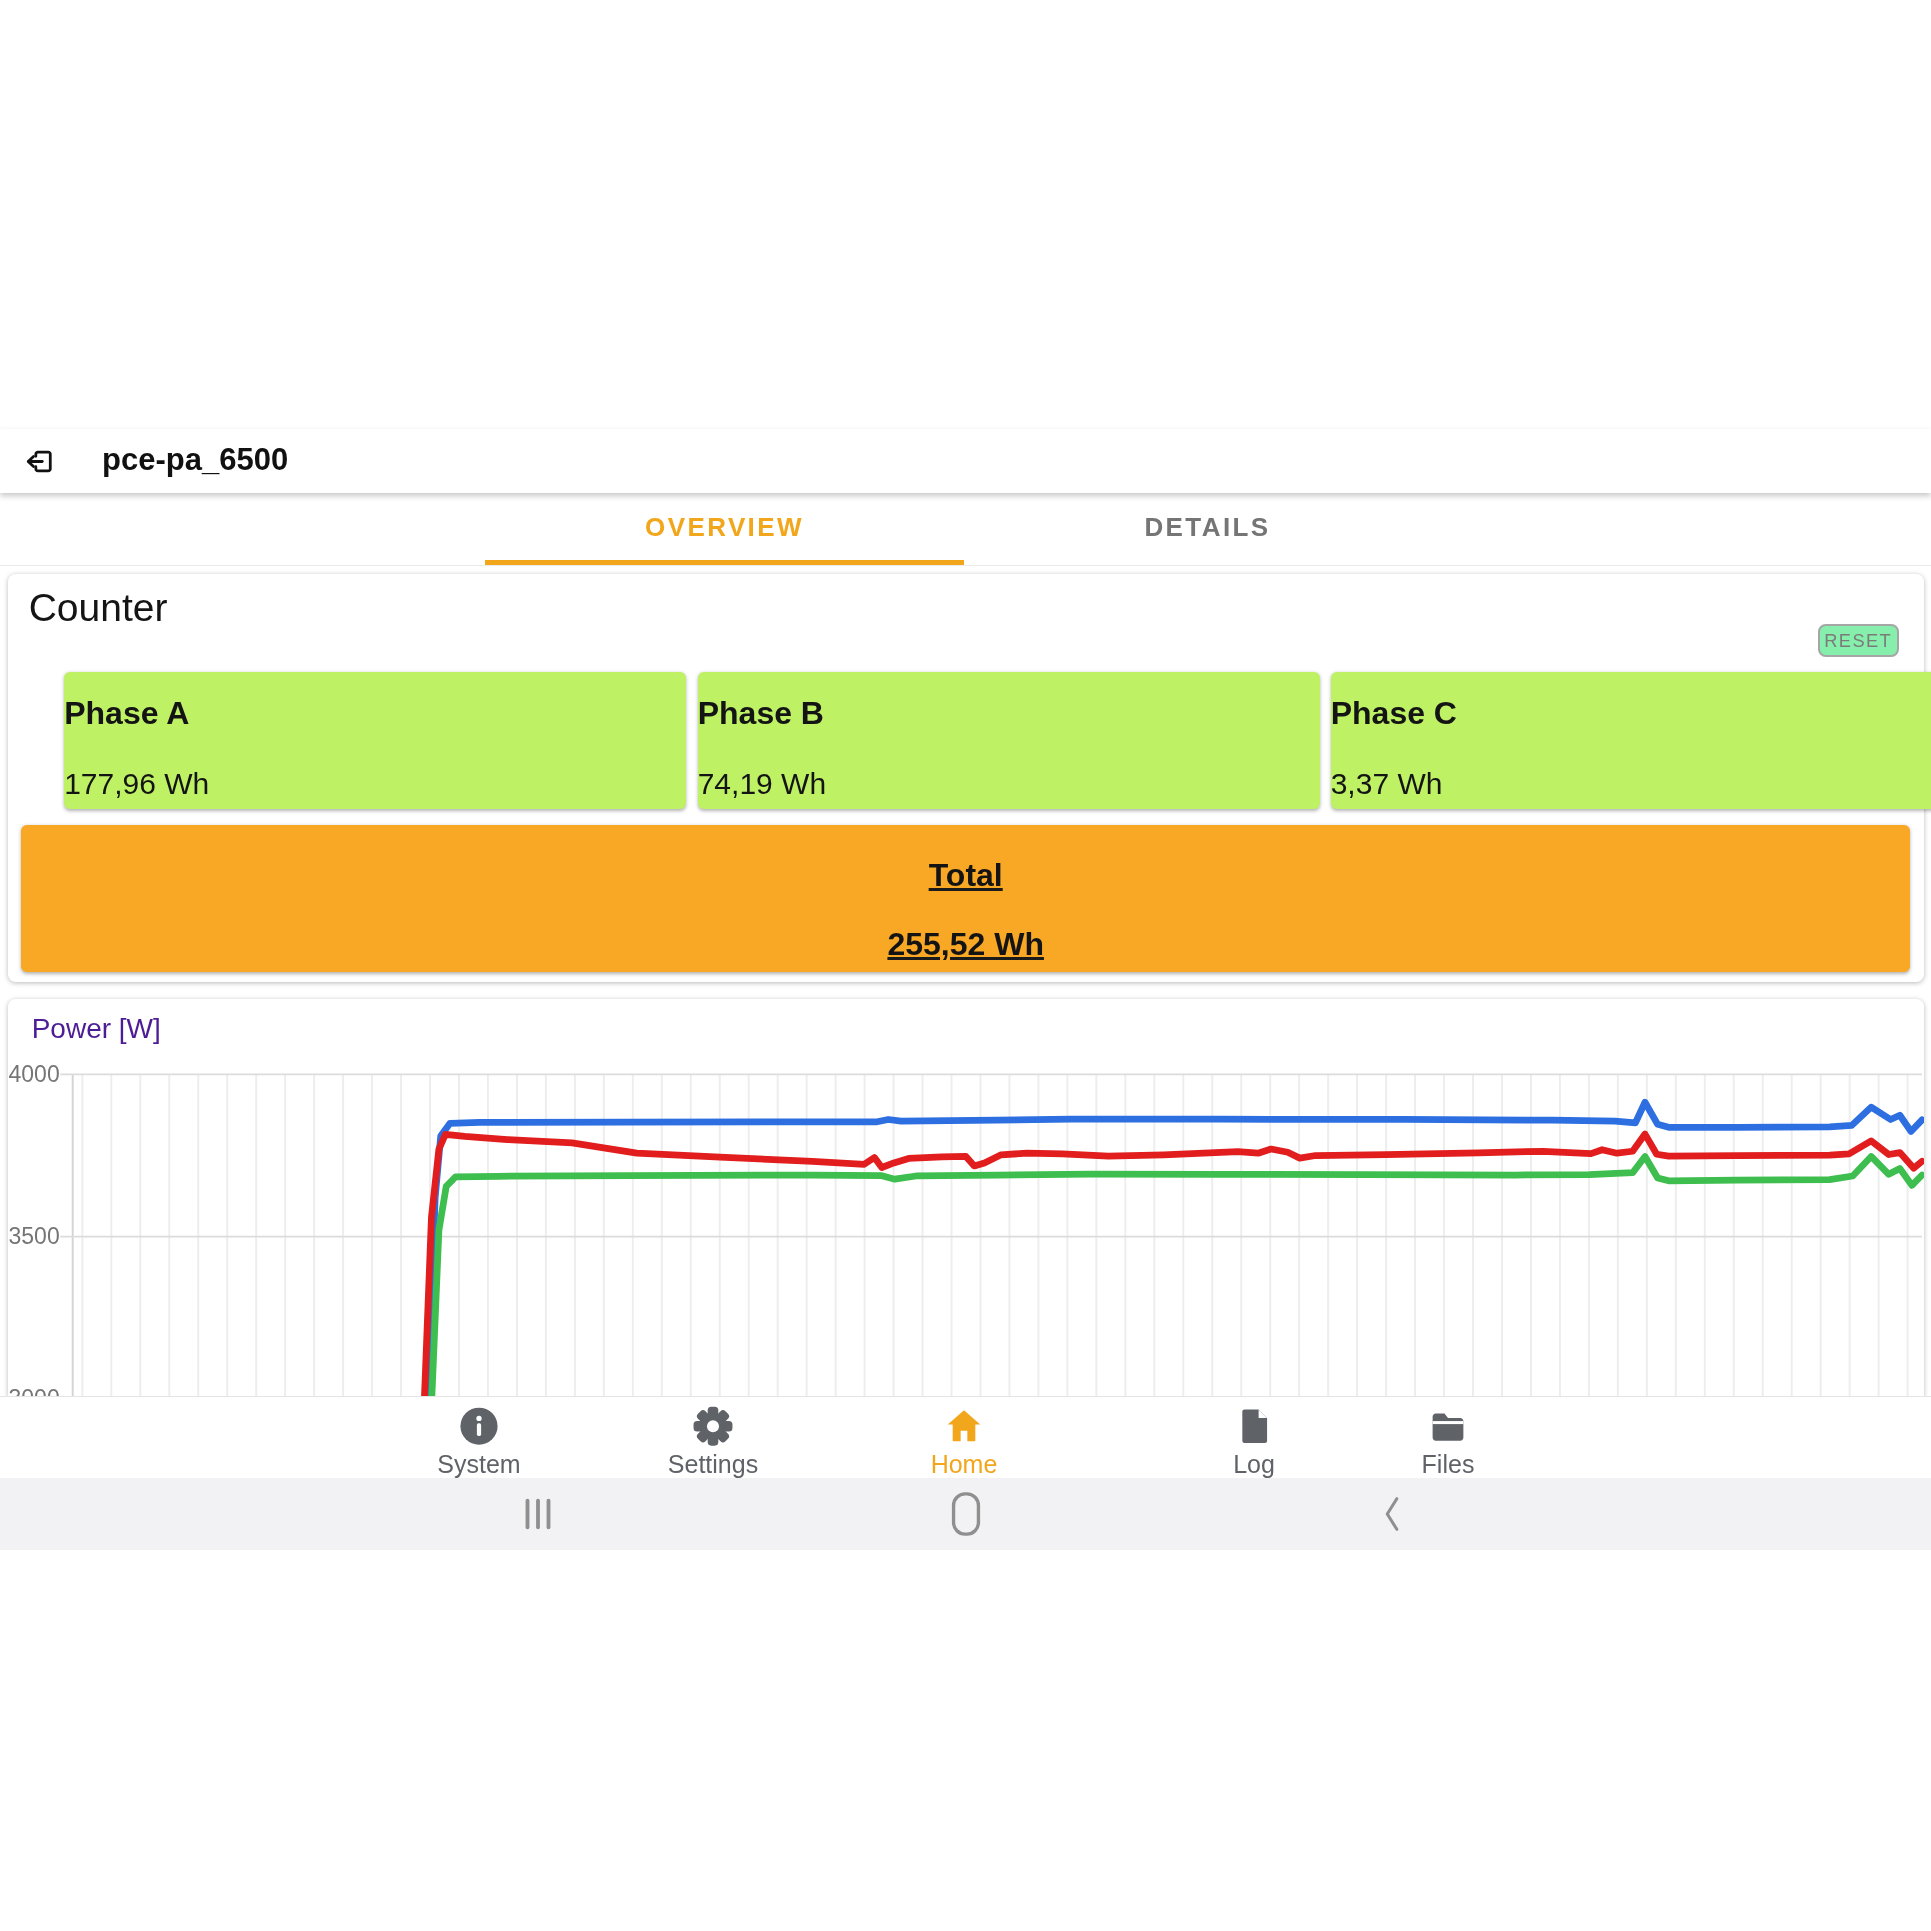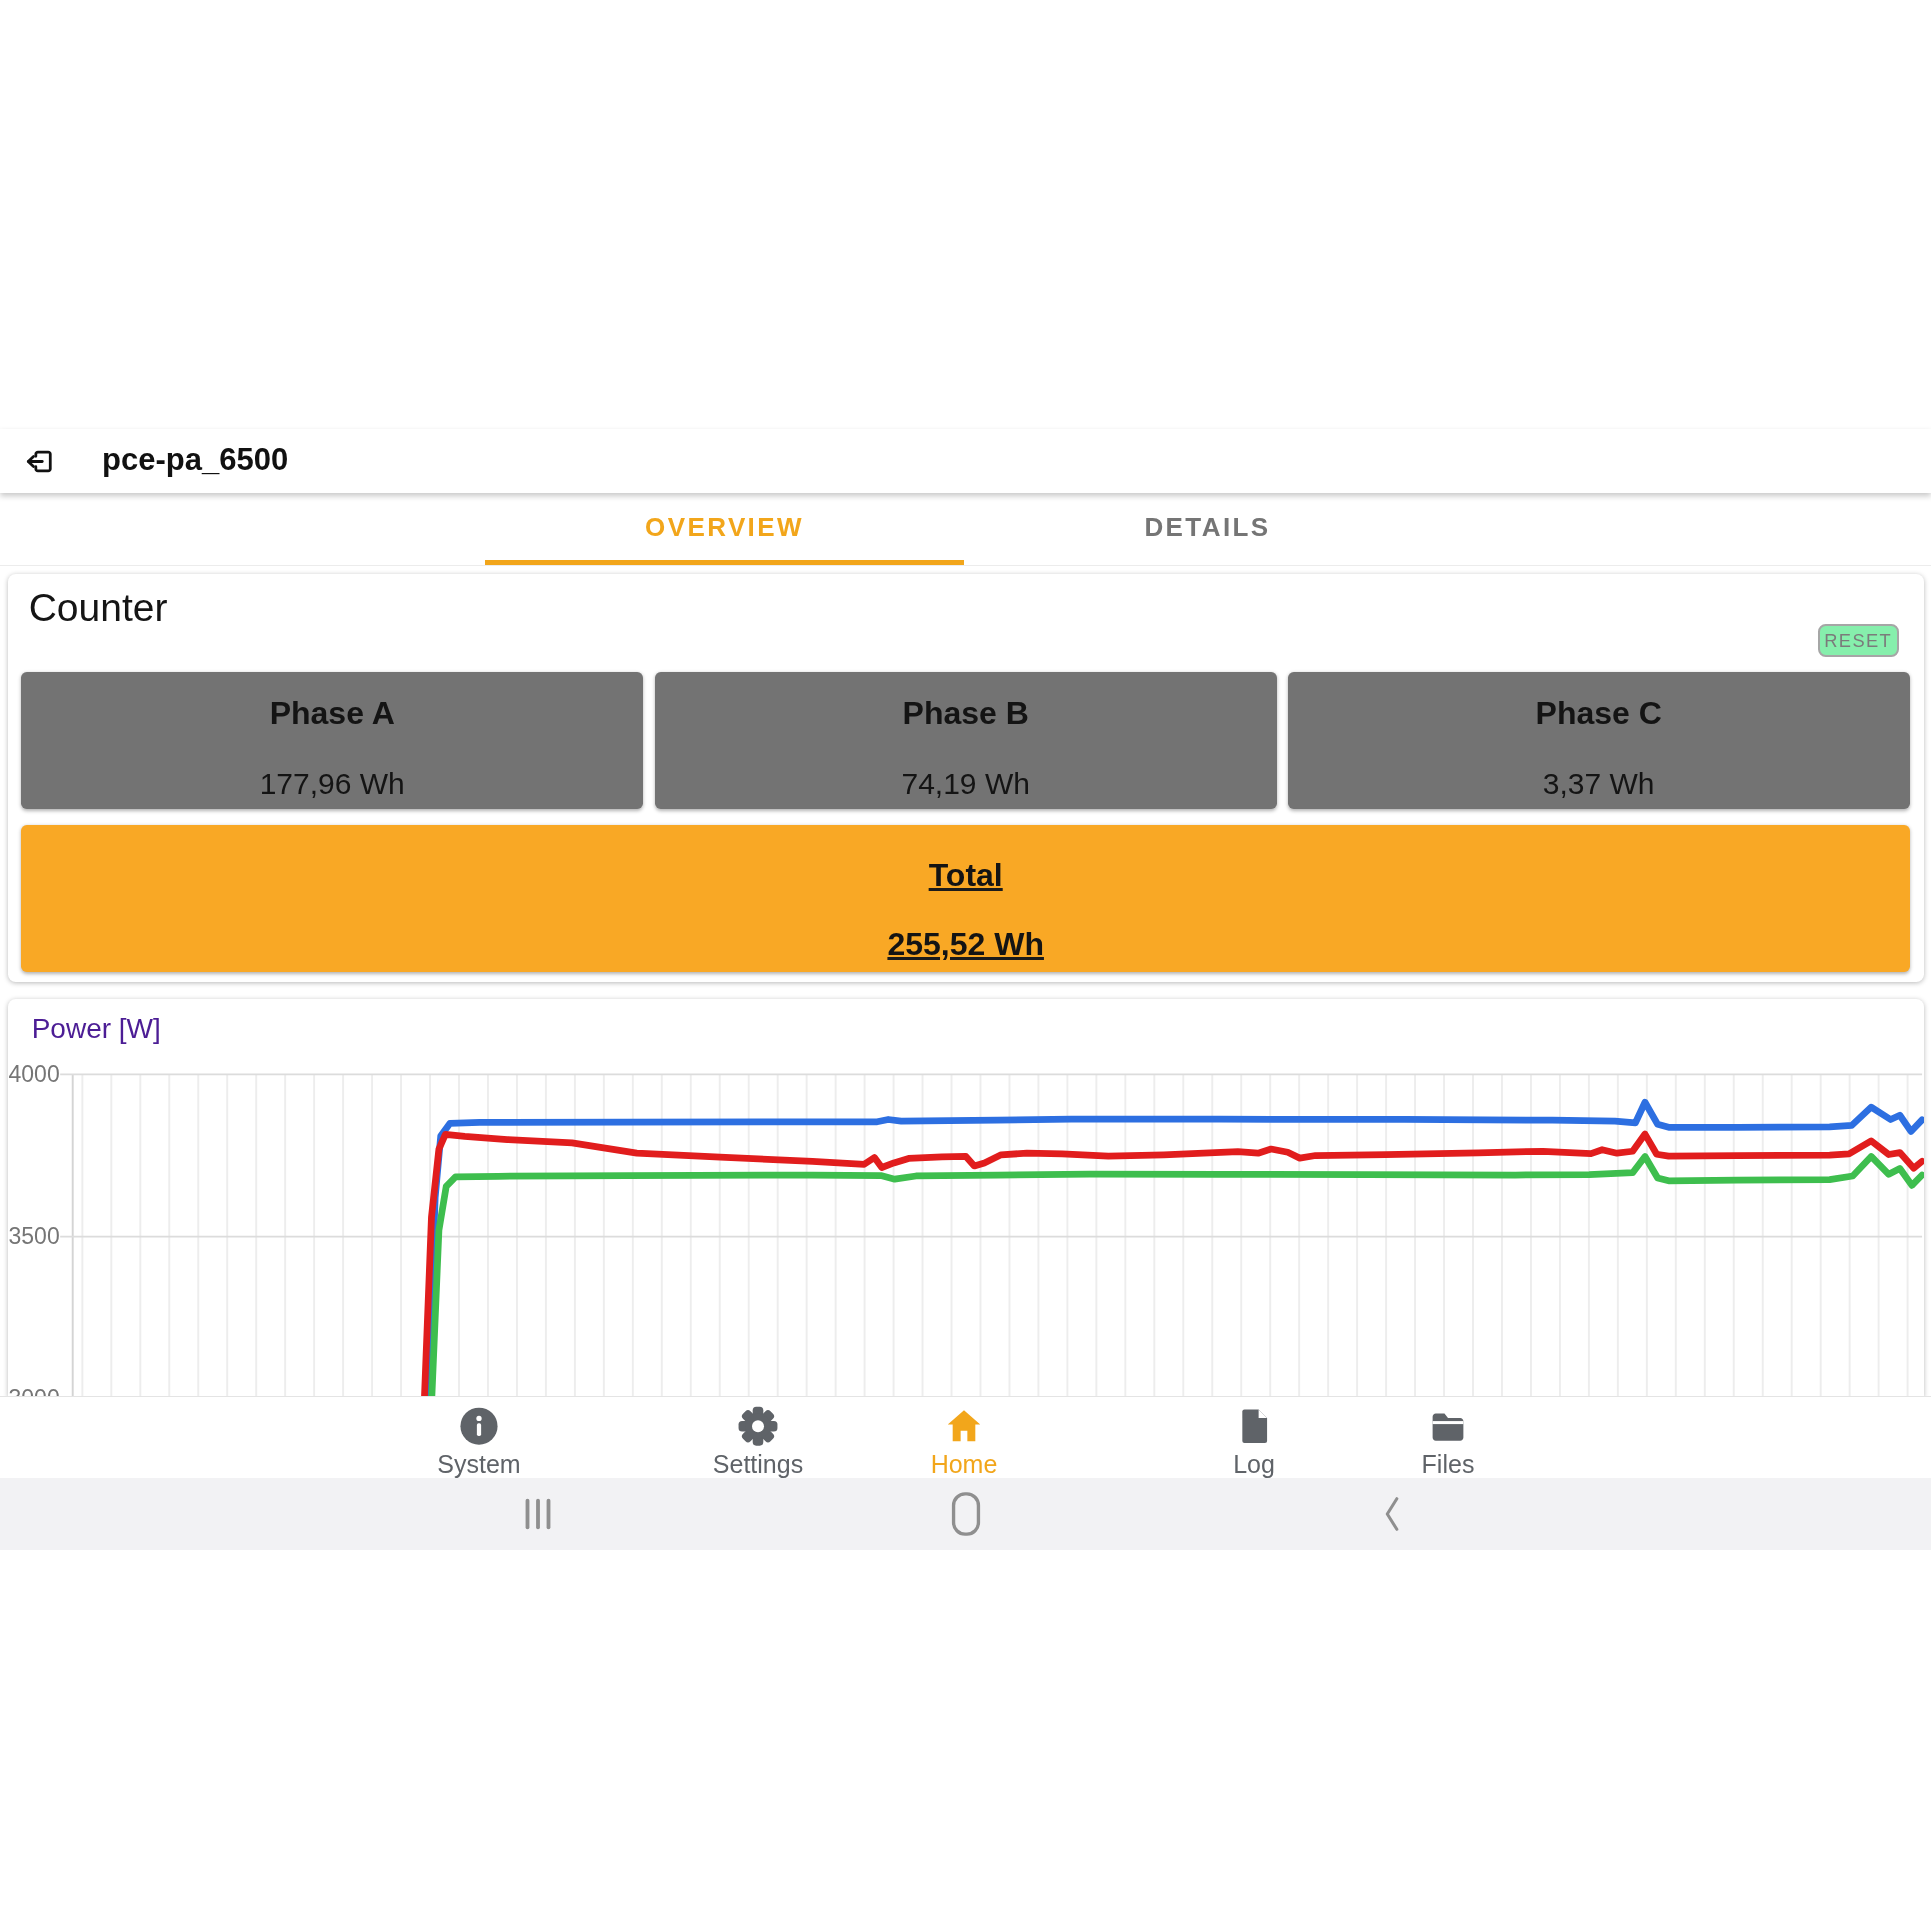--- a/index.html
+++ b/index.html
@@ -22,22 +22,22 @@
   .tab-underline{position:absolute;left:485px;bottom:0;width:479px;height:4.8px;background:#F2A61B;}
 
   
   .card{position:absolute;background:#fff;border-radius:7.7px;box-shadow:0 1px 4.8px rgba(0,0,0,0.28);}
   .counter-card{left:7.7px;top:574px;width:1916px;height:408px;}
   .counter-title{position:absolute;left:21px;top:11.6px;font-size:39px;color:#151515;}
   .reset-btn{position:absolute;right:25px;top:50px;width:81px;height:33px;border:2.9px solid #a6a6a6;
              border-radius:7.7px;background:#86efac;color:#7b7b7b;font-size:18.3px;letter-spacing:1.4px;
              display:flex;align-items:center;justify-content:center;cursor:pointer;
              font-family:"Liberation Sans",sans-serif;}
-  .phase-card{position:absolute;top:98px;height:137px;background:#737373;border-radius:5.8px;
-              box-shadow:0 1.9px 3.9px rgba(0,0,0,0.3);text-align:center;}
+  .phase-card{position:absolute;top:98px;height:137px;background:#bef264;border-radius:5.8px;
+              box-shadow:0 1.9px 3.9px rgba(0,0,0,0.3);margin-left:43px;}
   .phase-card .plabel{margin-top:23px;font-size:32px;font-weight:bold;color:#141414;}
   .phase-card .pvalue{margin-top:35px;font-size:30px;color:#141414;}
   .phase-a{left:13.5px;width:622px;}
   .phase-b{left:647px;width:622px;}
   .phase-c{left:1280px;width:622px;}
   .total-card{position:absolute;left:13.5px;top:251px;width:1889px;height:147px;background:#F9A825;
               border-radius:5.8px;box-shadow:0 1.9px 3.9px rgba(0,0,0,0.3);text-align:center;text-decoration:underline;}
   .total-card .plabel{margin-top:32px;font-size:32px;font-weight:bold;color:#141414;}
   .total-card .pvalue{margin-top:32px;font-size:32px;font-weight:bold;color:#141414;}
 
@@ -187,21 +187,21 @@
 
   <div class="bottomnav">
     <div class="nav-item" style="left:397px;">
       <svg width="44" height="44" viewBox="0 0 24 24">
         <circle cx="12" cy="12" r="10.5" fill="#5F6368"></circle>
         <circle cx="12" cy="7.6" r="1.5" fill="#fff"></circle>
         <rect x="10.8" y="10.3" width="2.4" height="7.2" rx="1" fill="#fff"></rect>
       </svg>
       <div class="nav-label">System</div>
     </div>
-    <div class="nav-item" style="left:676px;">
+    <div class="nav-item" style="left:631px;">
       <svg width="44" height="44" viewBox="0 0 24 24">
         <g fill="#5F6368" transform="translate(12,12)">
           <rect x="-3" y="-11" width="6" height="22" rx="2"></rect>
           <rect x="-3" y="-11" width="6" height="22" rx="2" transform="rotate(45)"></rect>
           <rect x="-3" y="-11" width="6" height="22" rx="2" transform="rotate(90)"></rect>
           <rect x="-3" y="-11" width="6" height="22" rx="2" transform="rotate(135)"></rect>
           <circle r="7"></circle>
         </g>
         <circle cx="12" cy="12" r="3.4" fill="#fff"></circle>
       </svg>

